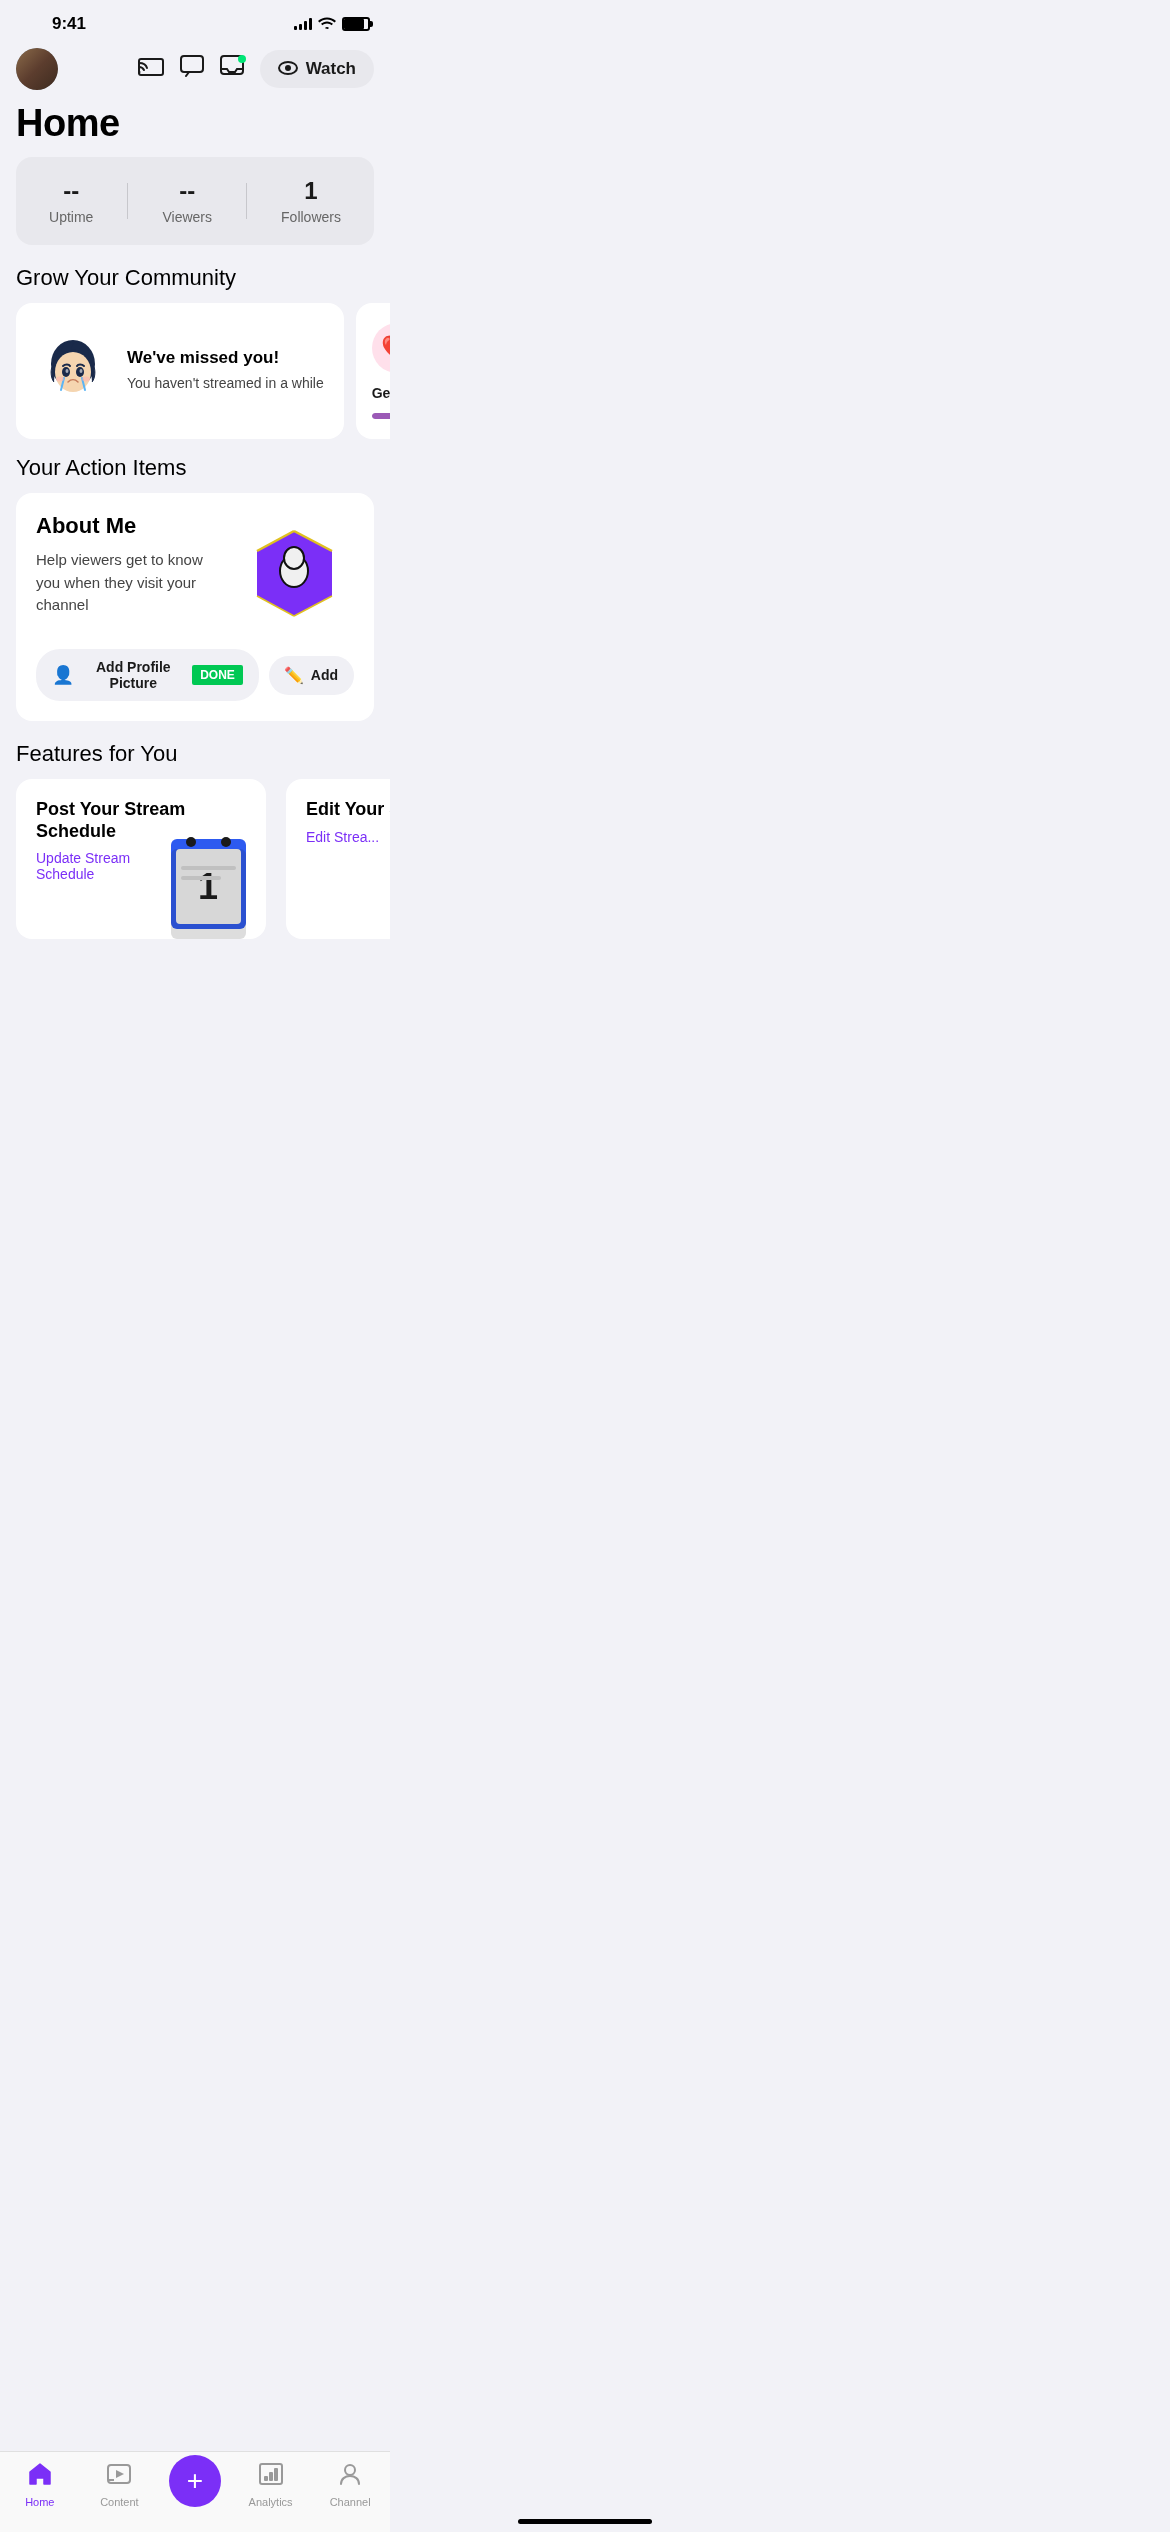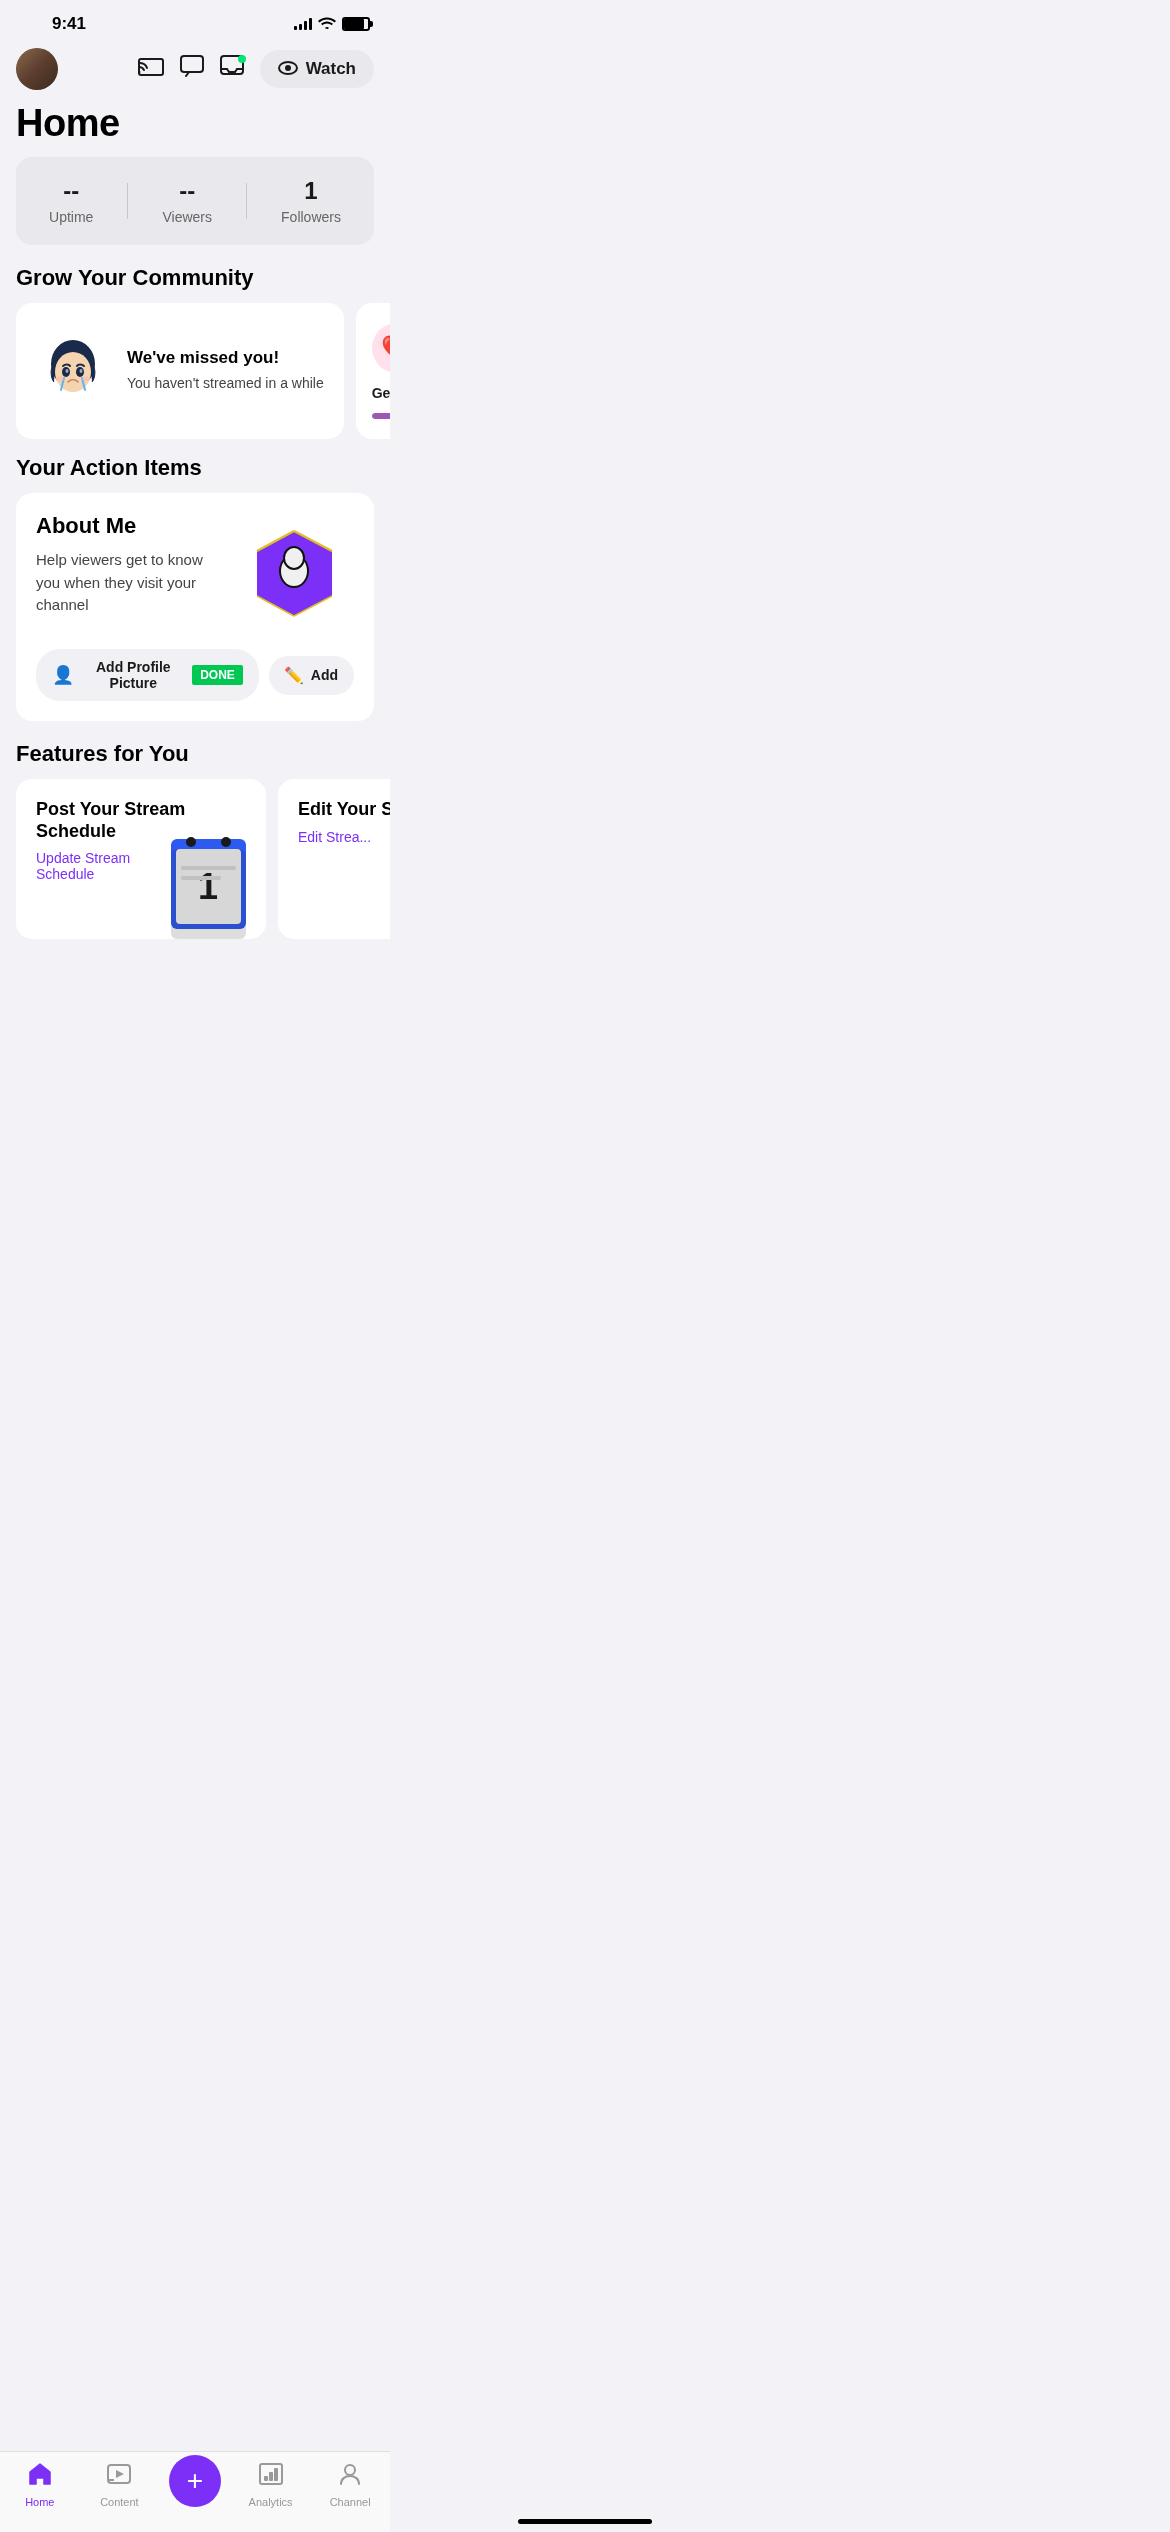--- a/index.html
+++ b/index.html
@@ -184,21 +184,21 @@
     .stat-divider {
       width: 1px;
       height: 36px;
       background: #c7c7cc;
     }
 
     
     .section-title {
       padding: 0 16px 12px 16px;
       font-size: 22px;
-      font-weight: 700;
+      font-weight: 400;
       color: #000;
     }
 
     
     .cards-scroll {
       display: flex;
       overflow-x: auto;
       padding: 0 16px 16px 16px;
       gap: 12px;
       scrollbar-width: none;
@@ -374,21 +374,21 @@
       font-size: 14px;
       font-weight: 600;
       color: #1a1a1a;
     }
 
     
     .features-cards-scroll {
       display: flex;
       overflow-x: auto;
       padding: 0 16px 20px 16px;
-      gap: 12px;
+      gap: 20px;
       scrollbar-width: none;
     }
 
     .features-cards-scroll::-webkit-scrollbar { display: none; }
 
     .feature-card {
       min-width: 250px;
       background: #fff;
       border-radius: 16px;
       padding: 20px;

